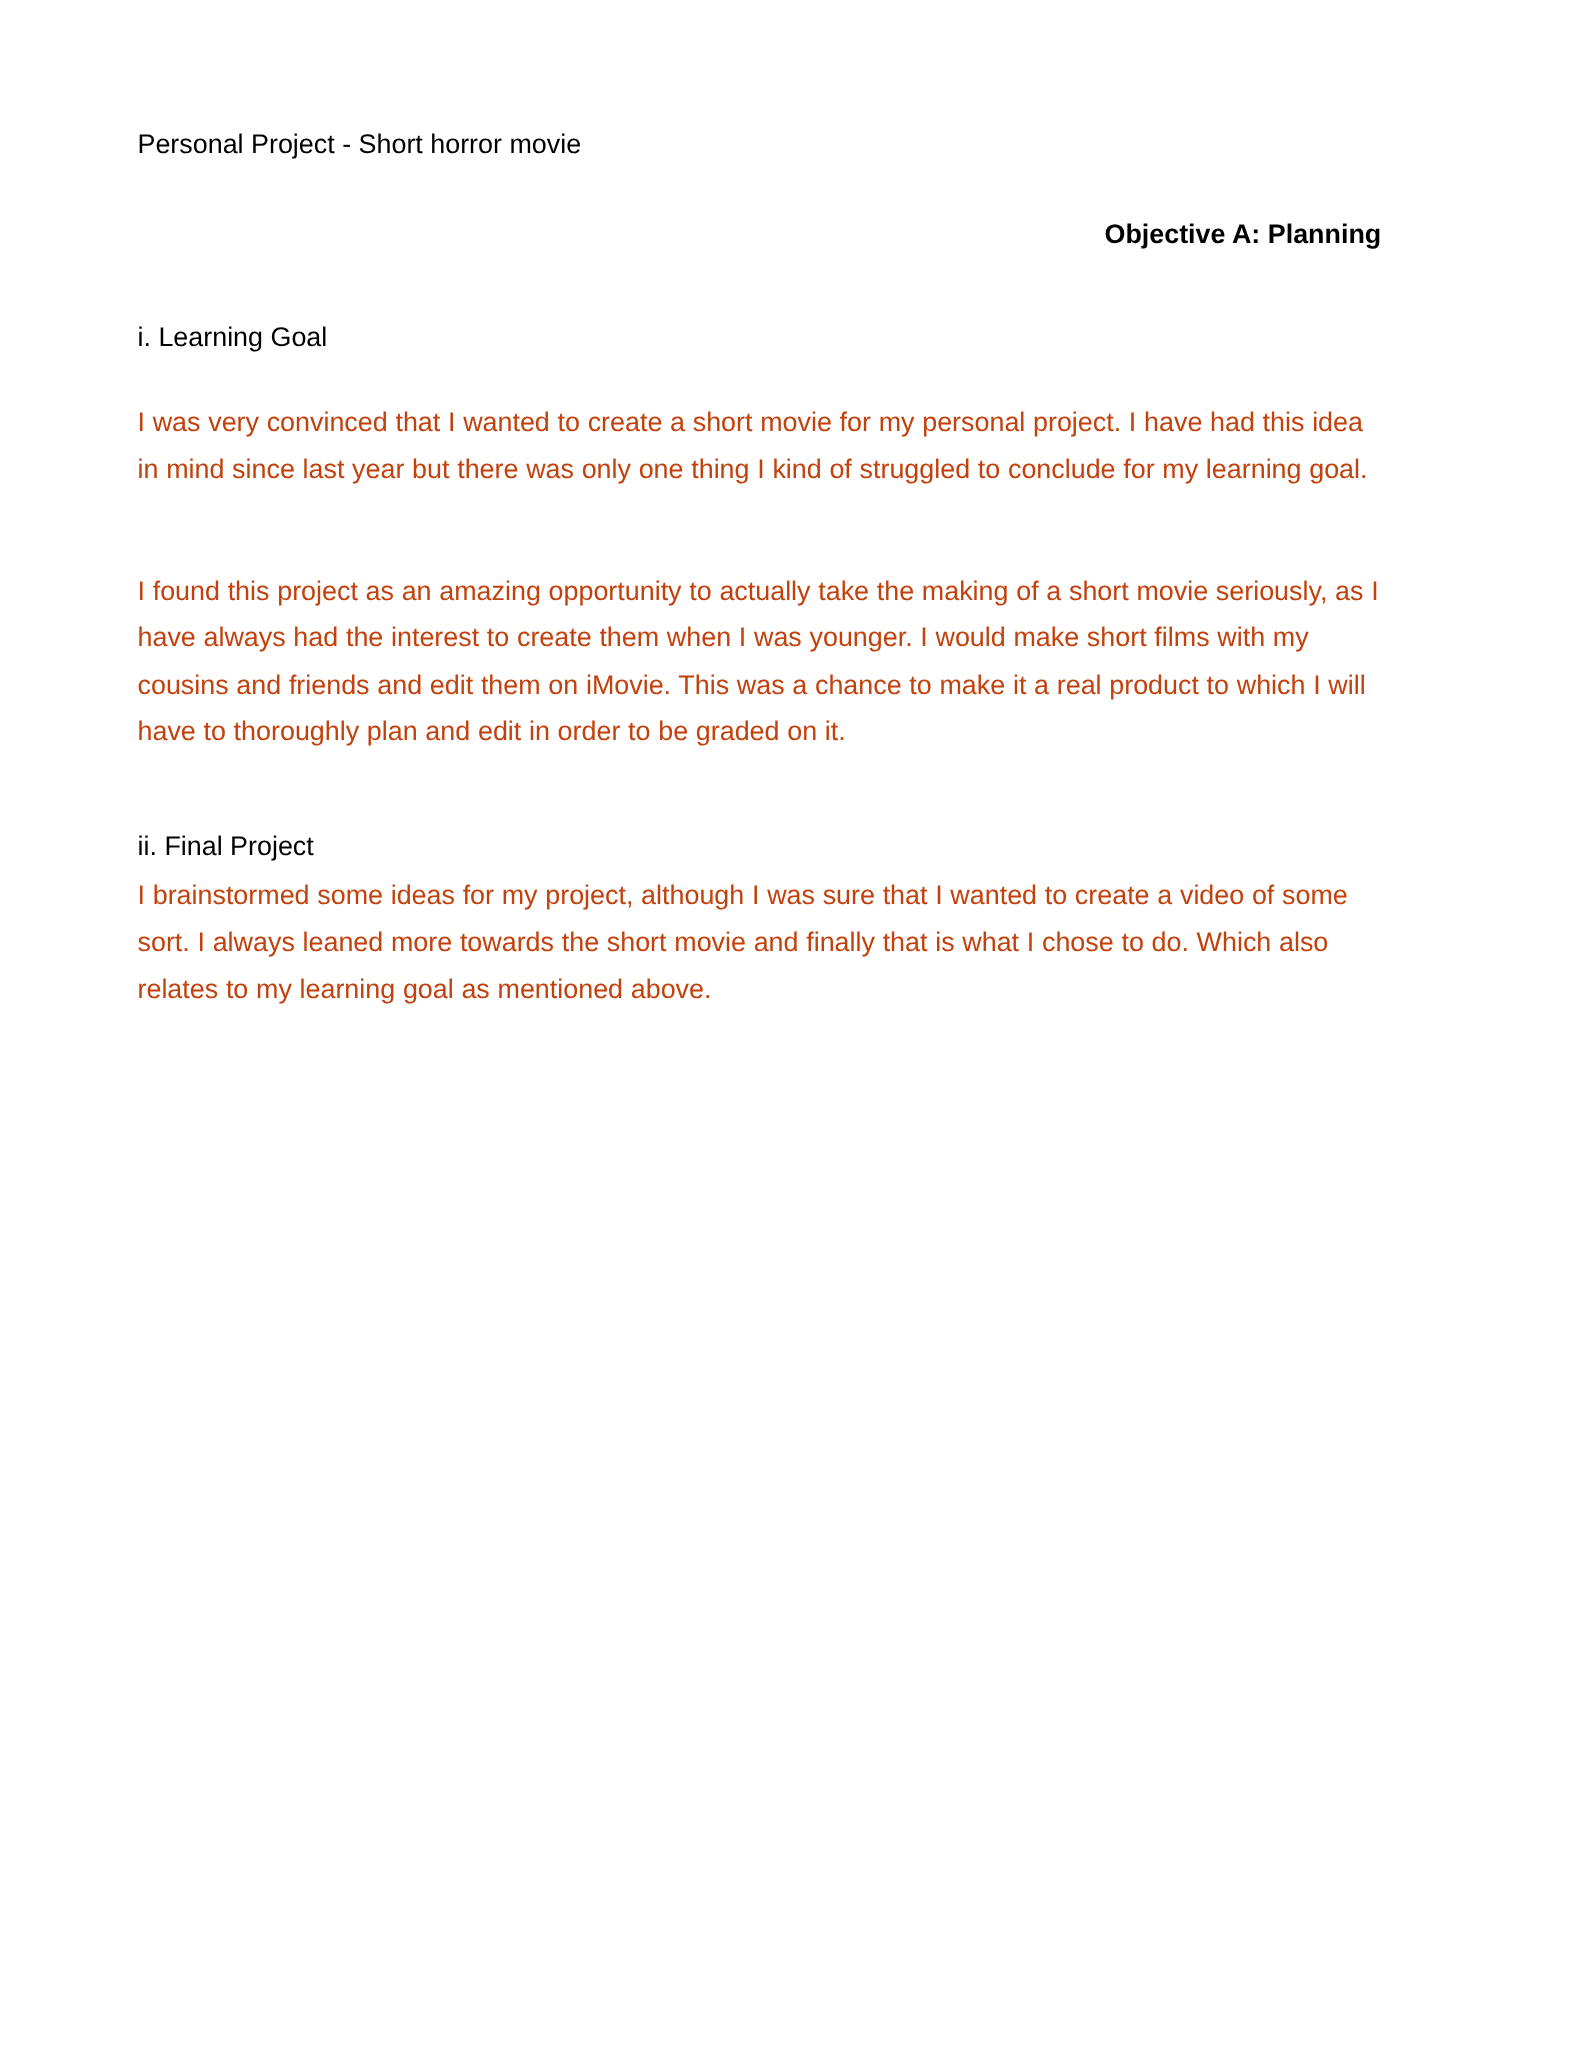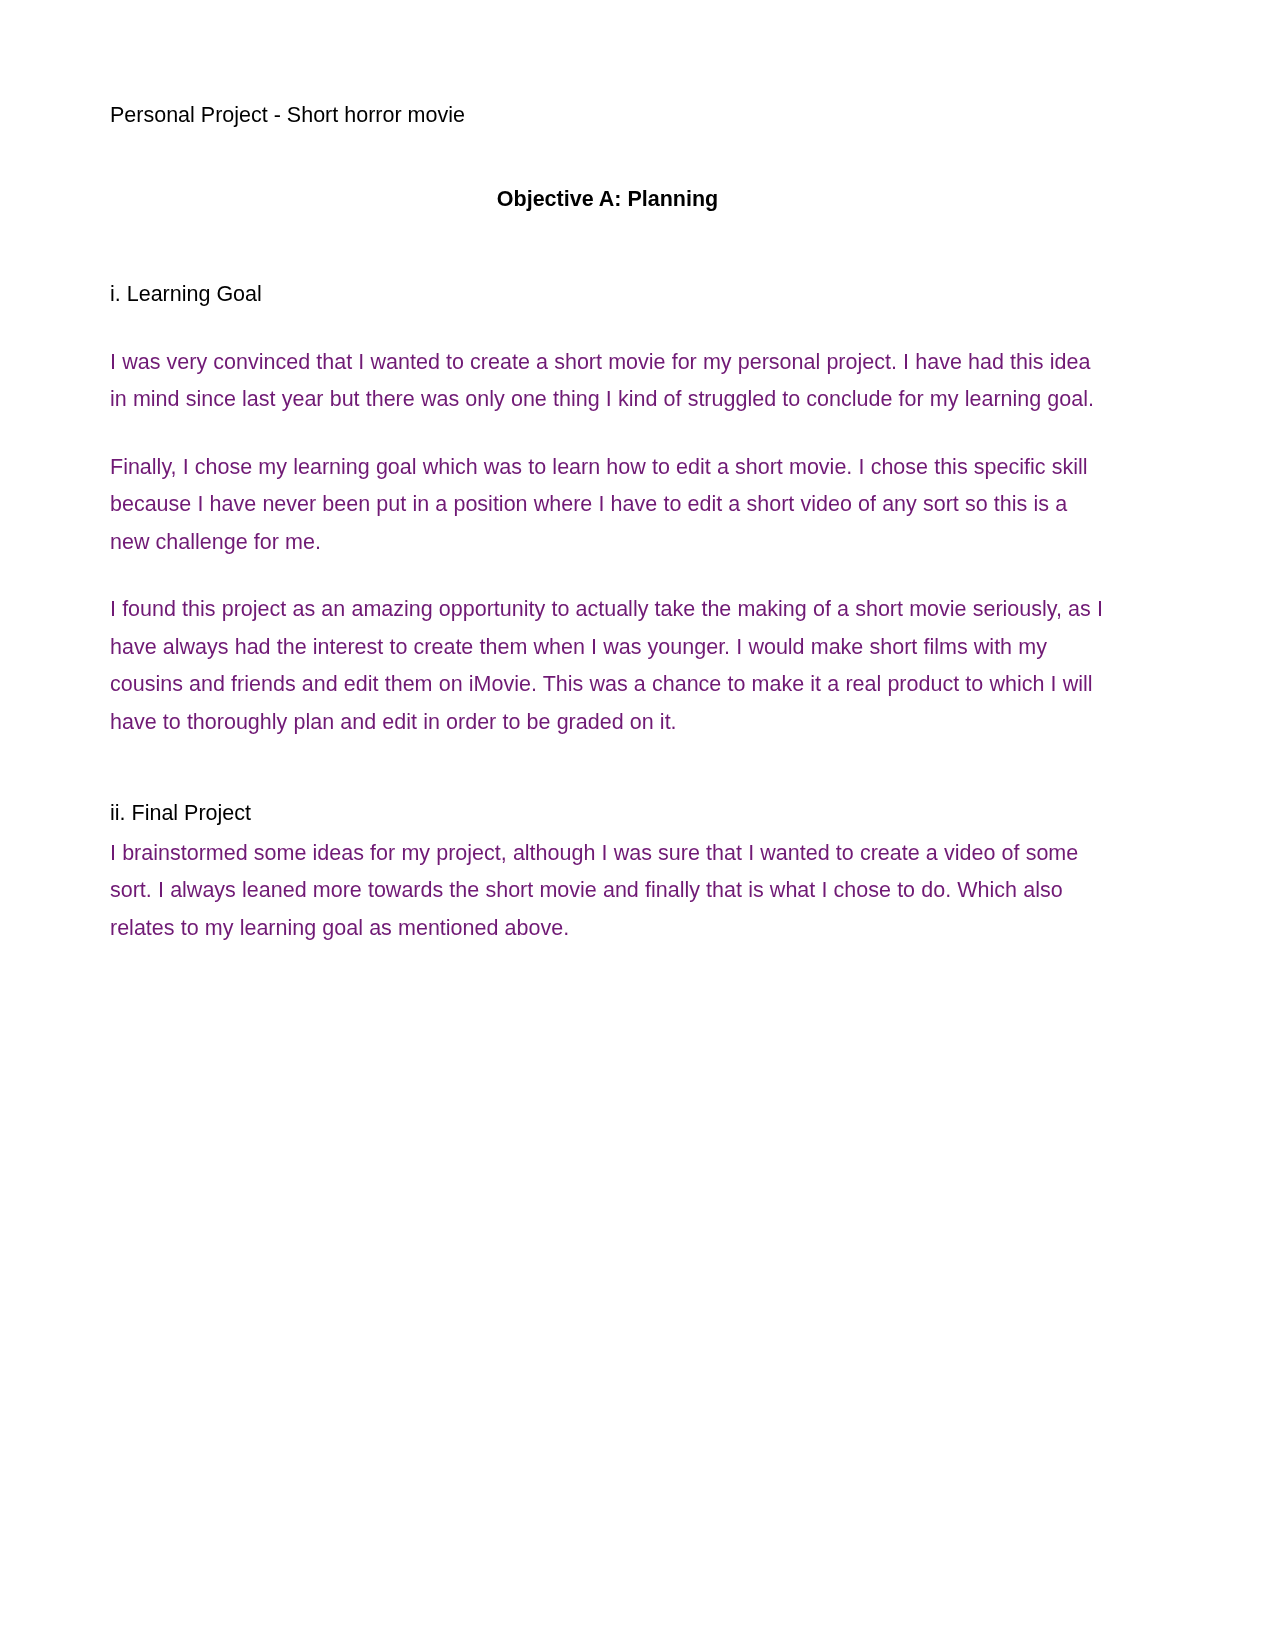--- a/index.html
+++ b/index.html
@@ -28,44 +28,44 @@
     font-size: 21.5px;
     line-height: 1.0;
     margin: 0 0 0 0;
     white-space: nowrap;
   }
   .spacer-lg { height: 50px; }
   .spacer-md { height: 38px; }
   .spacer-sm { height: 30px; }
   .spacer-xl { height: 62px; }
   .centered-title {
-    text-align: center;
+    text-align: right;
     font-weight: bold;
     font-size: 21.5px;
     line-height: 1.0;
-    margin: 12px;
+    margin: 0;
   }
   .section-heading {
     font-size: 21.5px;
     line-height: 1.0;
     margin: 0;
     font-weight: normal;
   }
   .section-heading .num {
     font-weight: normal;
   }
   .section-heading .title {
     font-weight: normal;
   }
   p.body-para {
     font-size: 21.5px;
     line-height: 37.5px;
     margin: 0;
     text-align: left;
-    color: #701a75;
+    color: #c2410c;
     word-spacing: 0.2px;
   }
 </style>
 </head>
 <body>
 
 <div class="page">
   <div class="content">
 
     <div class="header-line">Personal Project - Short horror movie</div>
@@ -77,21 +77,20 @@
     <div class="spacer-xl"></div>
 
     <div class="section-heading"><span class="num">i.</span> <span class="title">Learning Goal</span></div>
 
     <div class="spacer-md"></div>
 
     <p class="body-para">I was very convinced that I wanted to create a short movie for my personal project. I have had this idea in mind since last year but there was only one thing I kind of struggled to conclude for my learning goal.</p>
 
     <div class="spacer-sm"></div>
 
-    <p class="body-para">Finally, I chose my learning goal which was to learn how to edit a short movie. I chose this specific skill because I have never been put in a position where I have to edit a short video of any sort so this is a new challenge for me.</p>
 
     <div class="spacer-sm"></div>
 
     <p class="body-para">I found this project as an amazing opportunity to actually take the making of a short movie seriously, as I have always had the interest to create them when I was younger. I would make short films with my cousins and friends and edit them on iMovie. This was a chance to make it a real product to which I will have to thoroughly plan and edit in order to be graded on it.</p>
 
     <div class="spacer-xl"></div>
 
     <div class="section-heading"><span class="num">ii.</span> <span class="title">Final Project</span></div>
 
     <div style="height:10px"></div>

